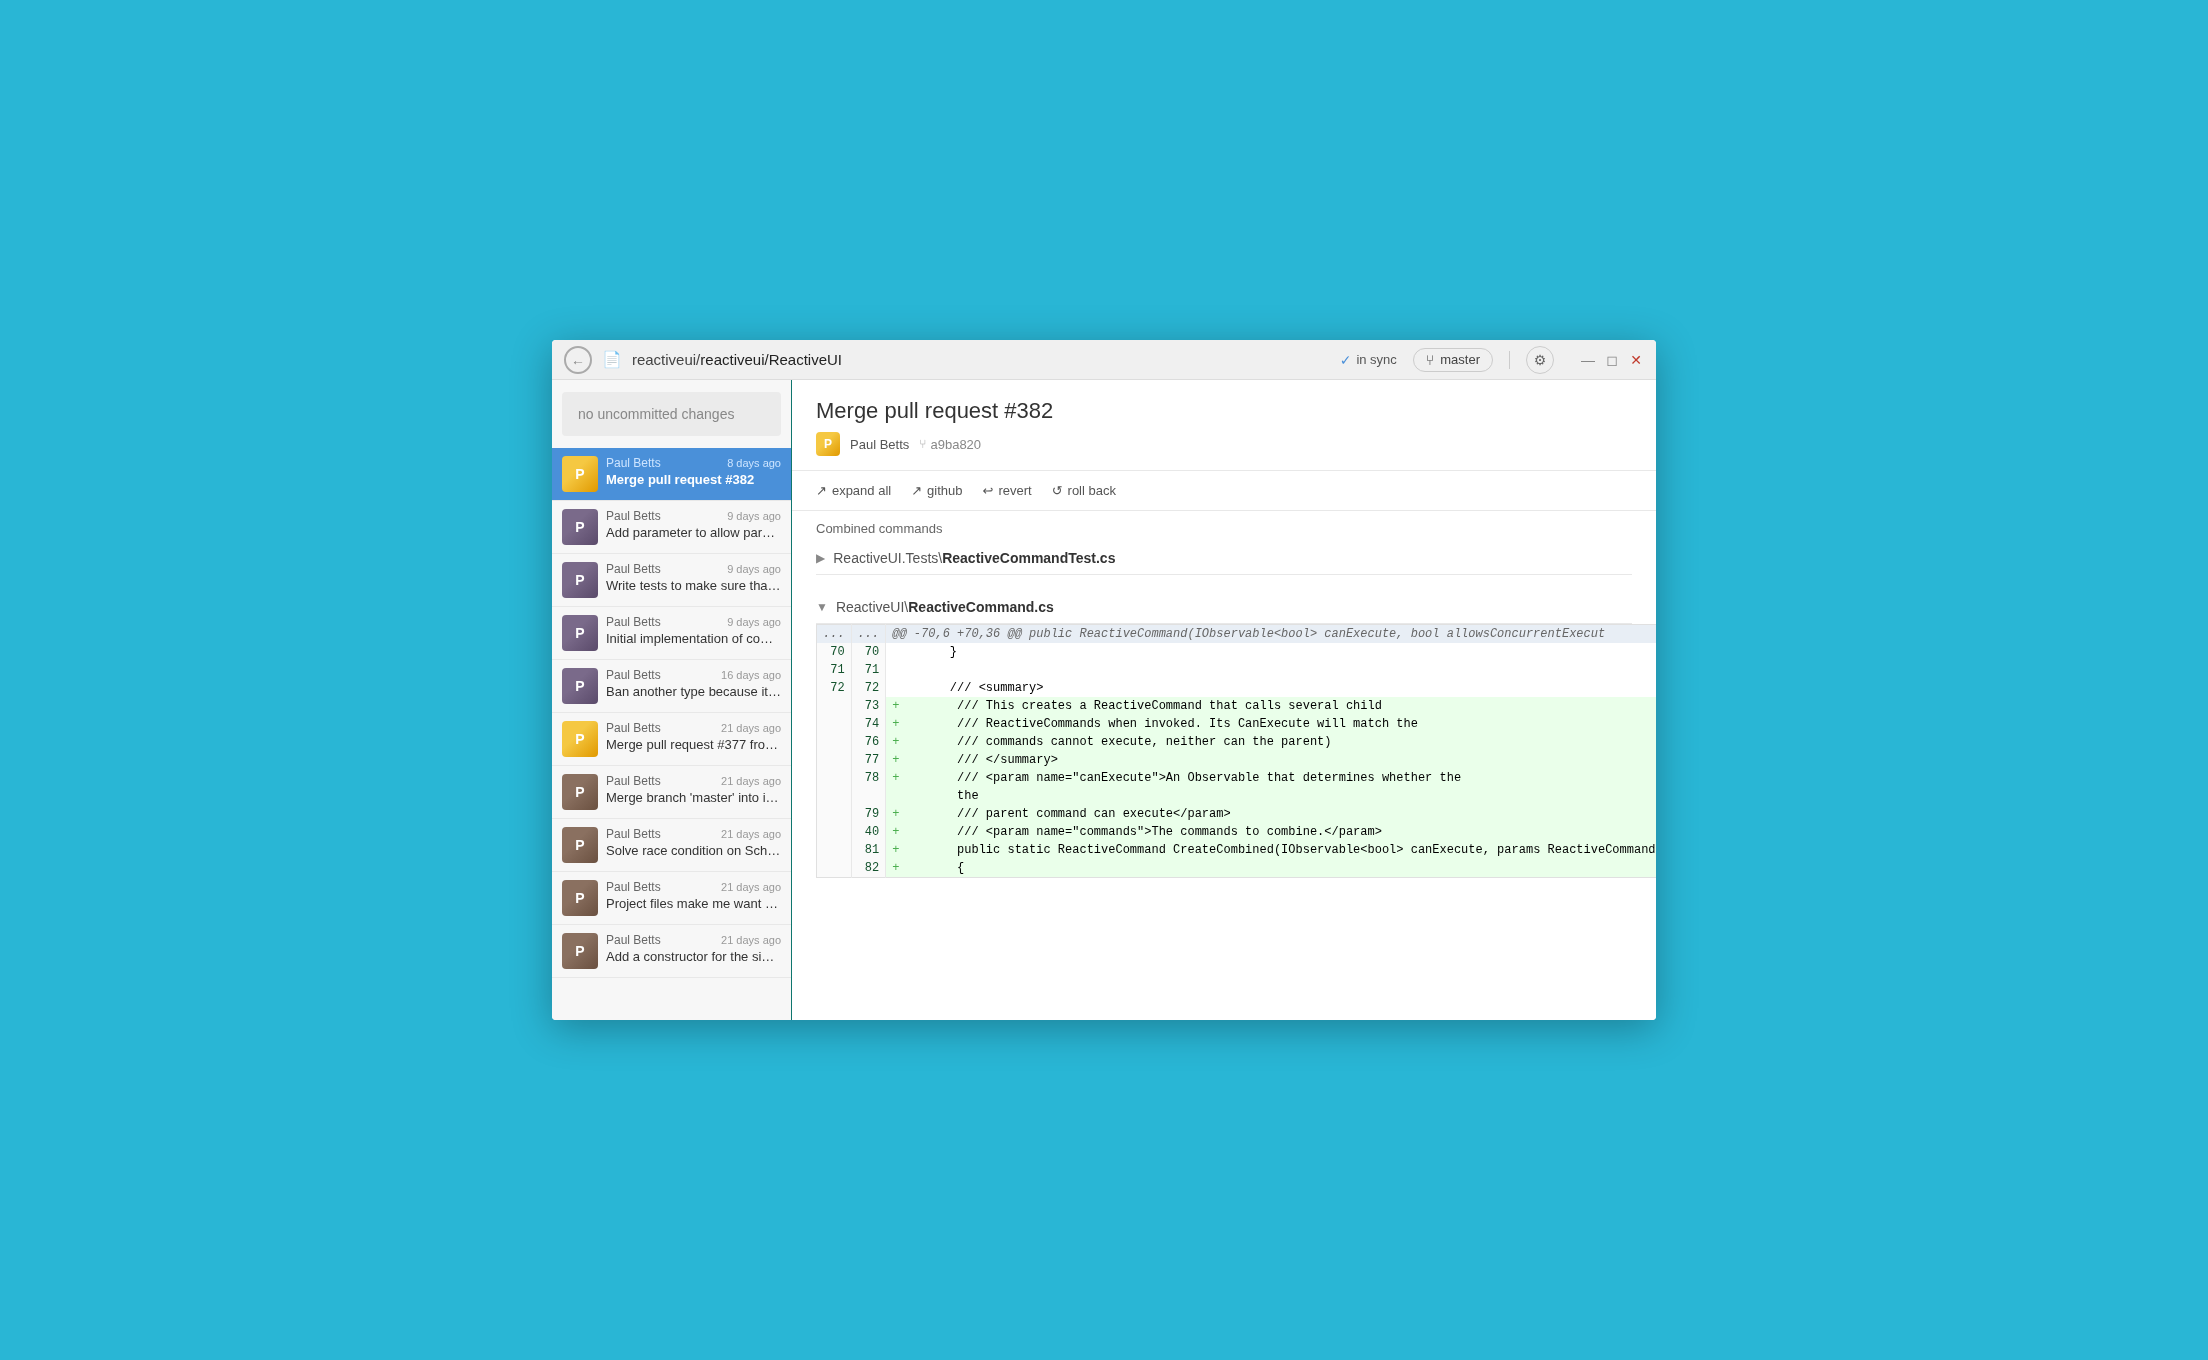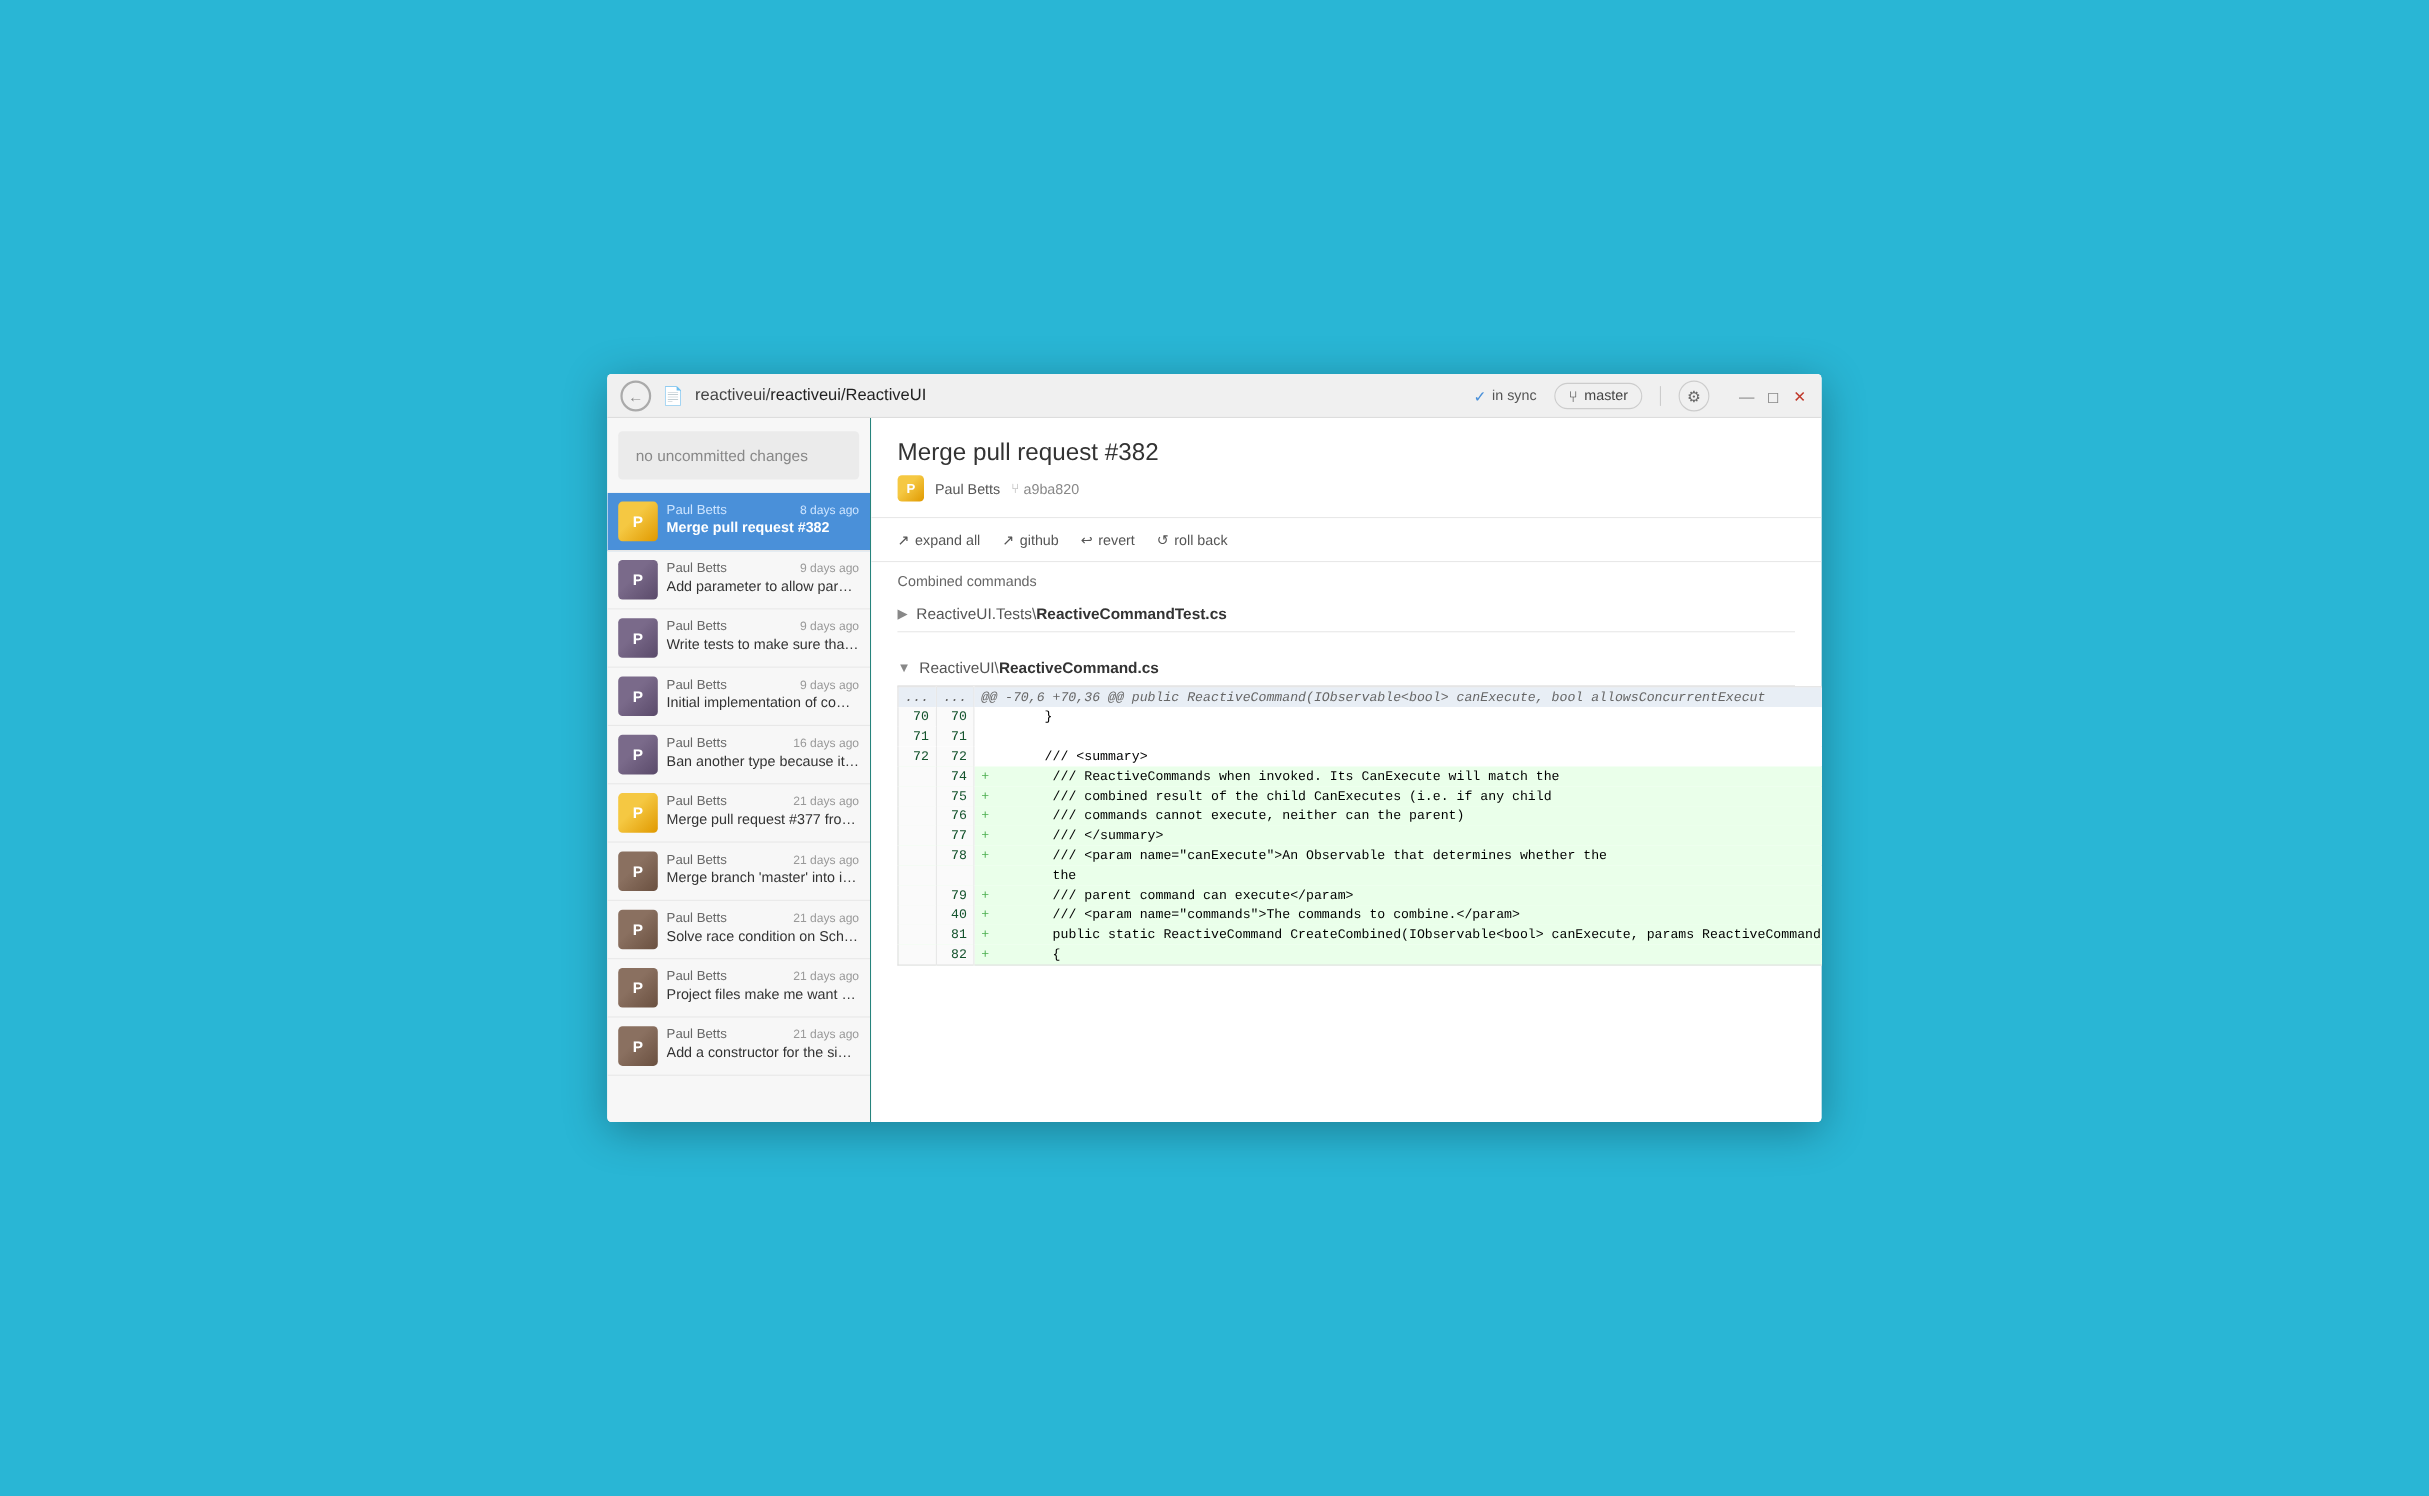--- a/index.html
+++ b/index.html
@@ -478,27 +478,27 @@
                 <td class="line-num">71</td>
                 <td></td>
               </tr>
               <tr class="diff-normal">
                 <td class="line-num">72</td>
                 <td class="line-num">72</td>
                 <td>        /// &lt;summary&gt;</td>
               </tr>
               <tr class="diff-add">
                 <td class="line-num"></td>
+                <td class="line-num">73</td>
+                <td><span class="sign">+</span>        /// This creates a ReactiveCommand that calls several child</td>
+              </tr>
+              <tr class="diff-add">
+                <td class="line-num"></td>
                 <td class="line-num">74</td>
                 <td><span class="sign">+</span>        /// ReactiveCommands when invoked. Its CanExecute will match the</td>
-              </tr>
-              <tr class="diff-add">
-                <td class="line-num"></td>
-                <td class="line-num">75</td>
-                <td><span class="sign">+</span>        /// combined result of the child CanExecutes (i.e. if any child</td>
               </tr>
               <tr class="diff-add">
                 <td class="line-num"></td>
                 <td class="line-num">76</td>
                 <td><span class="sign">+</span>        /// commands cannot execute, neither can the parent)</td>
               </tr>
               <tr class="diff-add">
                 <td class="line-num"></td>
                 <td class="line-num">77</td>
                 <td><span class="sign">+</span>        /// &lt;/summary&gt;</td>

